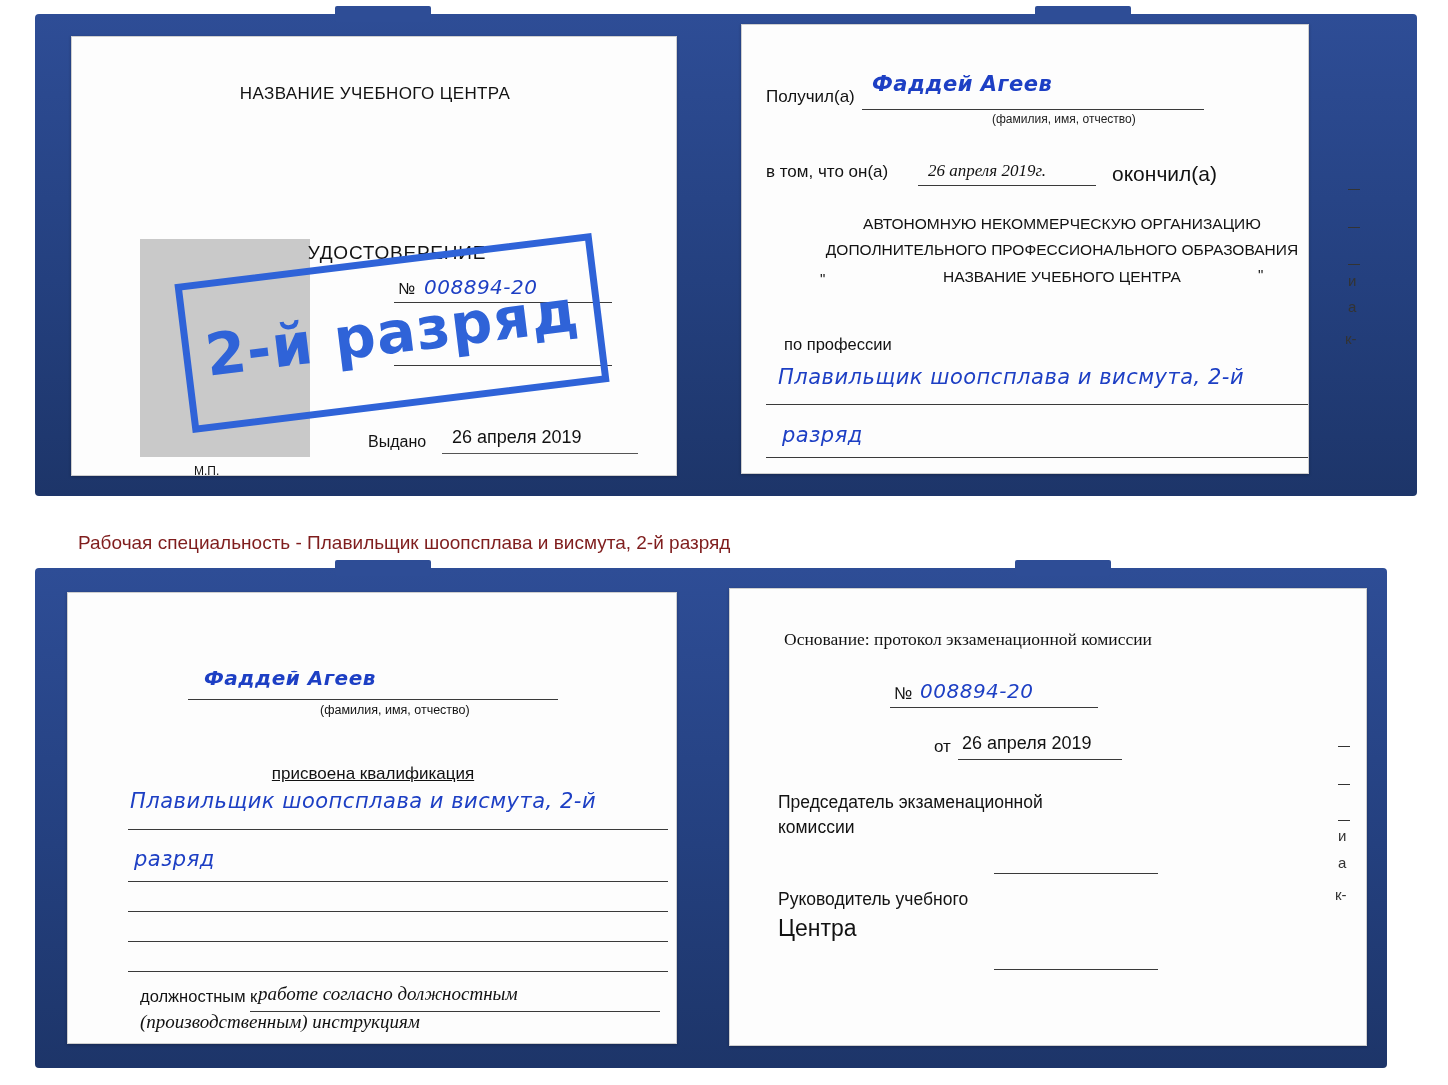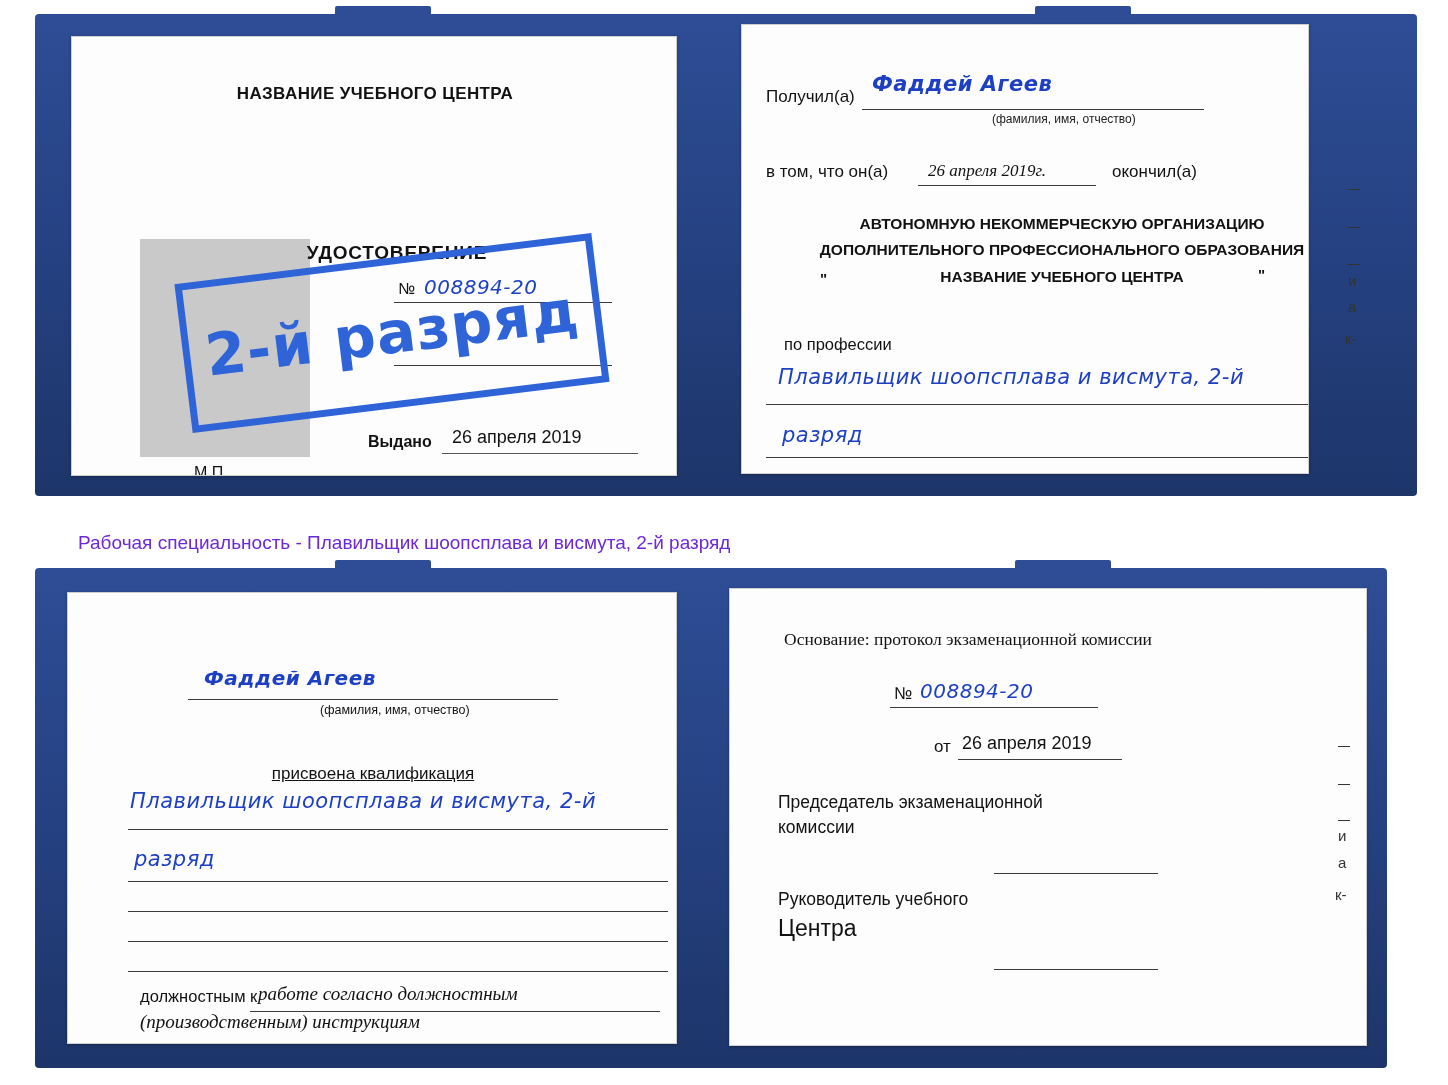--- a/index.html
+++ b/index.html
@@ -71,21 +71,21 @@
   }
   .rule.light { border-top: 1px solid #555; }
 
   
   .t {
     position: absolute;
     color: #121212;
     font-family: "Liberation Sans", sans-serif;
     white-space: nowrap;
   }
-  .bold { font-weight: bold; }
+  .bold { font-weight: normal; }
   .center { text-align: center; }
   .hand {
     position: absolute;
     color: #1d3fc4;
     font-family: "DejaVu Sans", sans-serif;
     font-style: italic;
     white-space: nowrap;
     letter-spacing: 0.5px;
   }
   .ital {
@@ -118,21 +118,21 @@
     font-weight: bold;
     font-size: 58px;
     letter-spacing: 1px;
   }
 
   
   .caption {
     position: absolute;
     left: 78px; top: 532px;
     font-size: 19px;
-    color: #6d28d9;
+    color: #7f1d1d;
     font-family: "Liberation Sans", sans-serif;
   }
 
   
   .edge-frag {
     position: absolute;
     color: #333;
     font-size: 15px;
     font-family: "Liberation Sans", sans-serif;
   }
@@ -162,33 +162,33 @@
       <div class="t" style="left:326px; top:243px; font-size:16px;">№</div>
       <div class="hand" style="left:352px; top:238px; font-size:20px;">008894-20</div>
       <div class="rule" style="left:322px; top:265px; width:218px;"></div>
 
       <div class="rule" style="left:322px; top:328px; width:218px;"></div>
 
       <div class="t bold" style="left:296px; top:396px; font-size:16px;">Выдано</div>
       <div class="t" style="left:380px; top:390px; font-size:18px;">26 апреля 2019</div>
       <div class="rule light" style="left:370px; top:416px; width:196px;"></div>
 
-      <div class="t" style="left:122px; top:427px; font-size:16px;text-decoration:underline;">М.П.</div>
+      <div class="t" style="left:122px; top:427px; font-size:12px;text-decoration:underline;">М.П.</div>
     </div>
 
     <div class="paper tr">
       <div class="t" style="left:24px; top:62px; font-size:17px;">Получил(а)</div>
       <div class="hand" style="left:130px; top:47px; font-size:21px; font-weight:bold;">Фаддей Агеев</div>
       <div class="rule" style="left:120px; top:84px; width:342px;"></div>
       <div class="t" style="left:250px; top:87px; font-size:12px; color:#222;">(фамилия, имя, отчество)</div>
 
       <div class="t" style="left:24px; top:137px; font-size:17px;">в том, что он(а)</div>
       <div class="ital" style="left:186px; top:136px; font-size:17px;">26 апреля 2019г.</div>
       <div class="rule" style="left:176px; top:160px; width:178px;"></div>
-      <div class="t" style="left:370px; top:137px; font-size:17px;">окончил(а)</div>
+      <div class="t" style="left:370px; top:137px; font-size:21px;">окончил(а)</div>
 
       <div class="t bold center" style="left:40px; top:190px; width:560px; font-size:15.5px;">АВТОНОМНУЮ НЕКОММЕРЧЕСКУЮ ОРГАНИЗАЦИЮ</div>
       <div class="t bold center" style="left:20px; top:216px; width:600px; font-size:15.5px;">ДОПОЛНИТЕЛЬНОГО ПРОФЕССИОНАЛЬНОГО ОБРАЗОВАНИЯ</div>
       <div class="t bold" style="left:78px; top:245px; font-size:15px;">"</div>
       <div class="t bold center" style="left:40px; top:243px; width:560px; font-size:15.5px;">НАЗВАНИЕ УЧЕБНОГО ЦЕНТРА</div>
       <div class="t bold" style="left:516px; top:241px; font-size:15px;">"</div>
 
       <div class="t" style="left:42px; top:310px; font-size:16.5px;">по профессии</div>
 
       <div class="hand" style="left:36px; top:340px; font-size:21px;">Плавильщик шоопсплава и висмута, 2-й</div>

